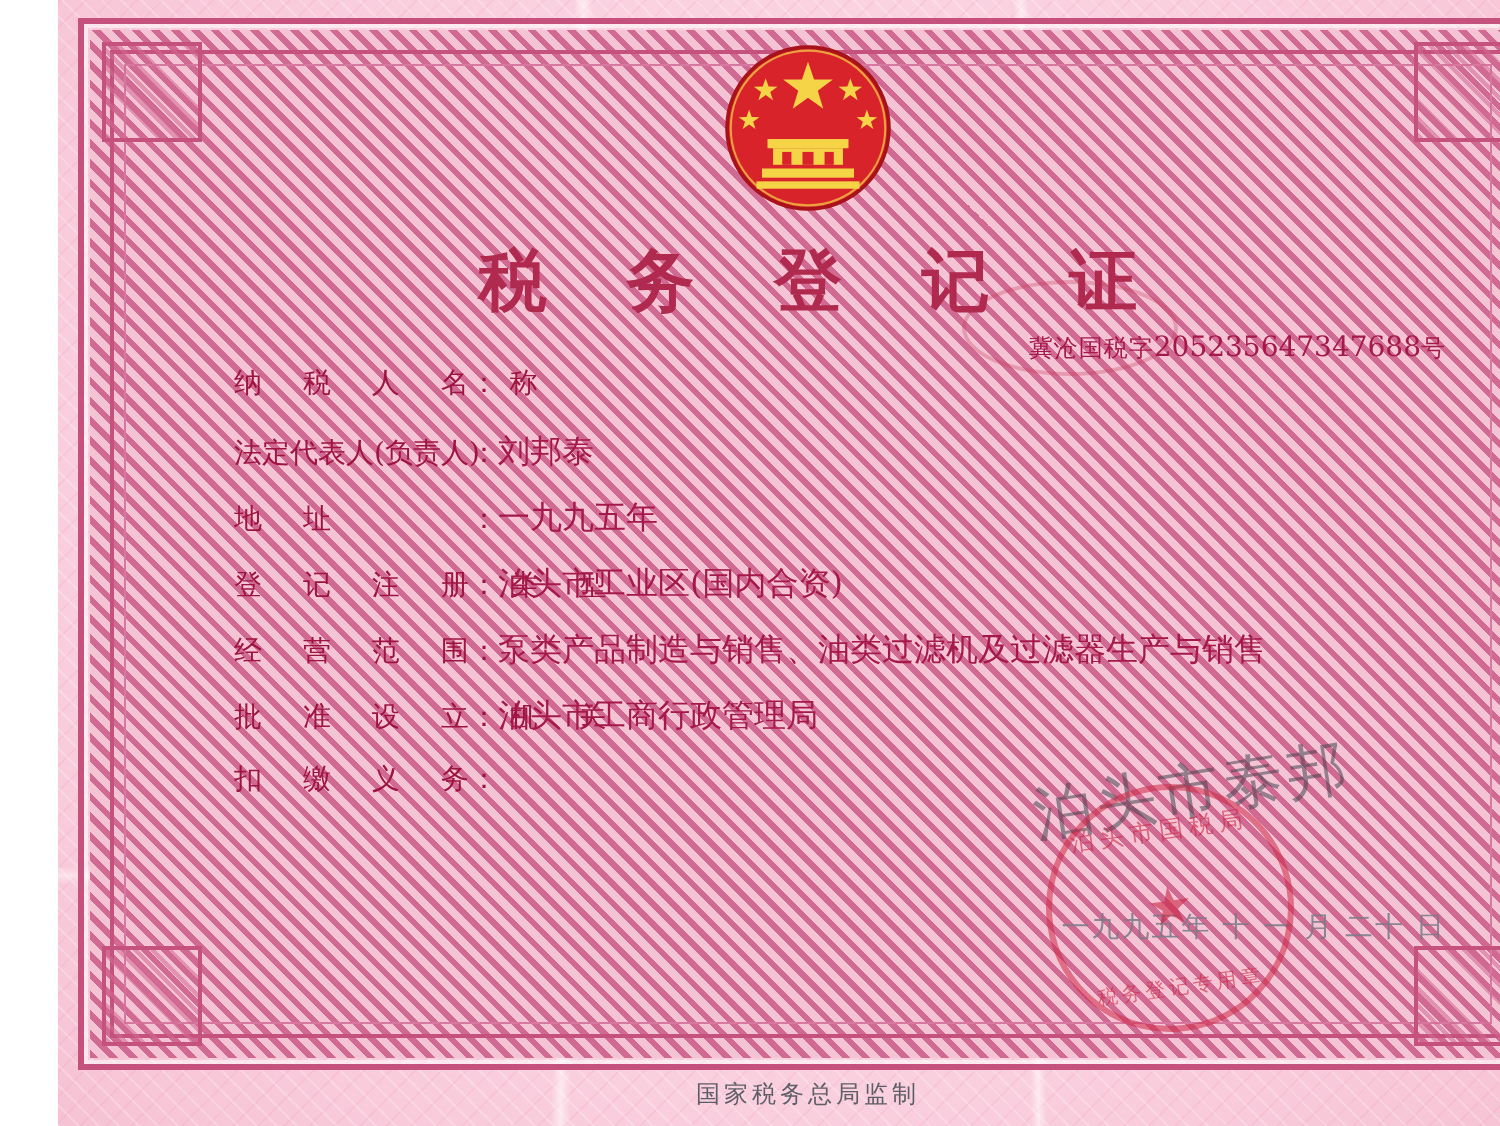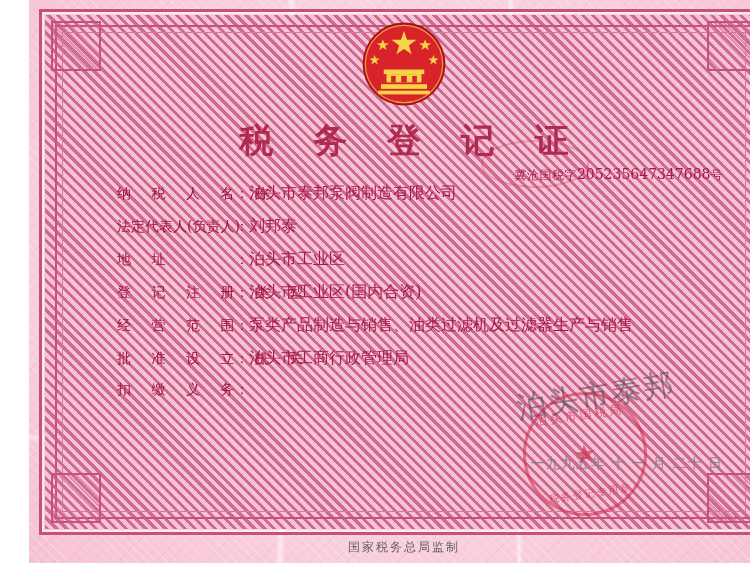--- a/index.html
+++ b/index.html
@@ -342,33 +342,32 @@
 
   <div class="cert-no">
     <span class="no-label">冀沧国税字</span><span class="no-value">205235647347688</span><span class="no-label">号</span>
   </div>
 
   <div class="fields">
 
     <div class="field-row">
       <span class="field-label spaced">纳 税 人 名 称</span>
       <span class="field-colon">：</span>
-      <span class="field-value">泊头市泰邦泵阀制造有限公司</span>
     </div>
 
     <div class="field-row">
       <span class="field-label">法定代表人(负责人)</span>
       <span class="field-colon">：</span>
       <span class="field-value">刘邦泰</span>
     </div>
 
     <div class="field-row">
       <span class="field-label spaced">地 址</span>
       <span class="field-colon">：</span>
-      <span class="field-value">泊头市工业区</span>
+      <span class="field-value">一九九五年</span>
     </div>
 
     <div class="field-row">
       <span class="field-label spaced">登 记 注 册 类 型</span>
       <span class="field-colon">：</span>
       <span class="field-value">泊头市工业区(国内合资)</span>
     </div>
 
     <div class="field-row">
       <span class="field-label spaced">经 营 范 围</span>

